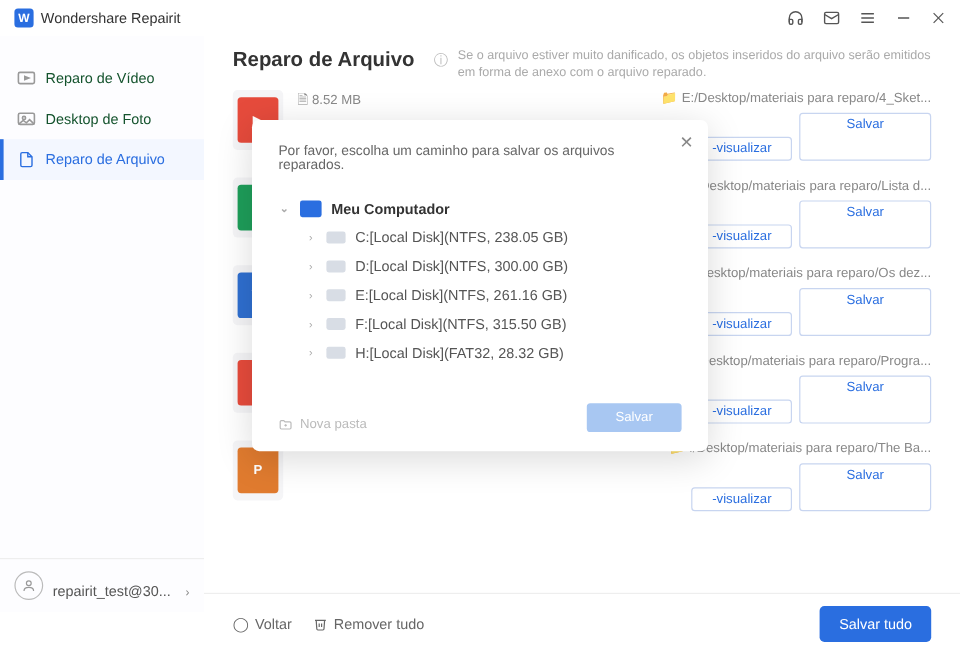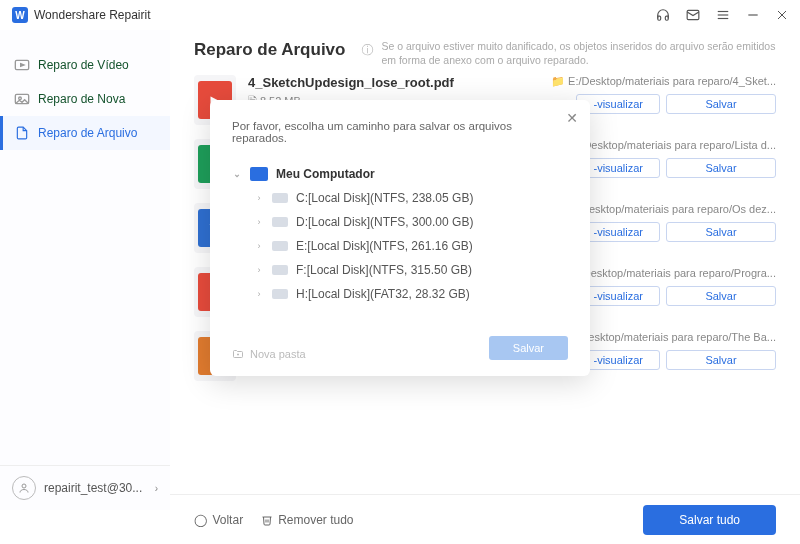--- a/index.html
+++ b/index.html
@@ -10,21 +10,21 @@
 .titlebar .title { font-size: 12px; color: #333; }
 .titlebar .win-controls { margin-left: auto; display: flex; gap: 16px; color: #555; font-size: 13px; }
 .titlebar .win-controls span { cursor: pointer; display: inline-flex; align-items: center; }
 
 .app-body { display: flex; height: 480px; }
 
 .sidebar { width: 170px; background: #fdfdff; padding-top: 18px; display: flex; flex-direction: column; }
 .sidebar-item { display: flex; align-items: center; padding: 10px 14px; font-size: 12px; color: #14532d; cursor: pointer; gap: 8px; }
 .sidebar-item.active { color: #2a6ee0; font-weight: 500; border-left: 3px solid #2a6ee0; background: #f3f7ff; padding-left: 11px; }
 .sidebar-icon { width: 16px; height: 14px; display: inline-block; }
-.sidebar .user-row { margin-top: auto; display: flex; align-items: center; padding: 10px 12px; gap: 8px; font-size: 12px; color: #555; border-top: 1px solid #eee; }
+.sidebar .user-row { margin-top: auto; display: flex; align-items: flex-end; padding: 10px 12px; gap: 8px; font-size: 12px; color: #555; border-top: 1px solid #eee; }
 .avatar { width: 24px; height: 24px; border: 1px solid #bbb; border-radius: 50%; display: flex; align-items: center; justify-content: center; font-size: 11px; color: #888; }
 .chevron { margin-left: auto; color: #888; font-size: 10px; }
 
 .main { flex: 1; padding: 10px 24px 0 24px; position: relative; background: #fff; }
 .page-title { font-size: 17px; font-weight: 600; color: #333; margin-right: 8px; }
 .page-header { display: flex; align-items: flex-start; gap: 8px; margin-bottom: 8px; }
 .hint { font-size: 10.5px; color: #aaa; line-height: 1.3; flex: 1; }
 .info-icon { color: #bbb; font-size: 12px; margin-top: 2px; }
 
 .file-list { display: flex; flex-direction: column; gap: 14px; }
@@ -32,26 +32,26 @@
 .file-thumb { width: 42px; height: 50px; border-radius: 4px; background: #f5f5f7; display: flex; align-items: center; justify-content: center; font-size: 11px; font-weight: bold; color: #fff; position: relative; }
 .thumb-inner { width: 34px; height: 38px; border-radius: 3px; display:flex; align-items:center; justify-content:center; }
 .file-info { flex: 1; }
 .file-name { font-size: 13px; font-weight: 600; color: #333; margin-bottom: 3px; }
 .file-meta { display: flex; gap: 30px; font-size: 11px; color: #888; }
 .file-meta .size { min-width: 80px; }
 .file-actions { display: flex; flex-direction: column; align-items: flex-end; gap: 6px; min-width: 230px; }
 .file-path { font-size: 11px; color: #888; white-space: nowrap; overflow: hidden; text-overflow: ellipsis; max-width: 230px; }
 .file-buttons { display: flex; gap: 6px; }
 .btn { border: 1px solid #c8d5f0; background: #fff; color: #2a6ee0; font-size: 11px; padding: 3px 16px; border-radius: 3px; cursor: pointer; min-width: 55px; text-align: center; }
-.btn.preview { min-width: 50px; }
+.btn.preview { min-width: 50px; margin-top: 20px; }
 .btn.save { min-width: 110px; }
 
 .footer { position: absolute; bottom: 0; left: 170px; right: 0; height: 50px; border-top: 1px solid #eee; display: flex; align-items: center; padding: 0 24px; gap: 18px; background: #fff; }
 .footer-link { font-size: 12px; color: #666; display: flex; align-items: center; gap: 5px; cursor: pointer; }
-.btn-primary { margin-left: auto; background: #2a6ee0; color: #fff; border: none; font-size: 12px; padding: 8px 36px; border-radius: 4px; cursor: pointer; }
+.btn-primary { margin-left: auto; background: #2a6ee0; color: #fff; border: none; font-size: 12px; padding: 8px 16px; border-radius: 4px; cursor: pointer; }
 
 
 .modal-overlay { position: absolute; inset: 0; background: rgba(255,255,255,0.0); display: flex; align-items: flex-start; justify-content: center; padding-top: 100px; }
 .modal { width: 380px; background: #fff; border-radius: 6px; box-shadow: 0 6px 30px rgba(0,0,0,0.15); padding: 20px 22px 16px 22px; position: relative; }
 .modal-close { position: absolute; top: 10px; right: 12px; color: #888; font-size: 14px; cursor: pointer; }
 .modal-title { font-size: 11.5px; color: #666; margin-bottom: 18px; }
 .tree { font-size: 12px; color: #555; }
 .tree-node { display: flex; align-items: center; gap: 8px; padding: 5px 0; }
 .tree-caret { width: 10px; color: #aaa; font-size: 9px; text-align: center; }
 .tree-root { font-weight: 600; color: #333; }
@@ -116,21 +116,21 @@
       <span>Reparo de Vídeo</span>
     </div>
     <div class="sidebar-item">
       <span class="sidebar-icon">
           <svg width="16" height="14" viewBox="0 0 24 20" fill="none" stroke="#999" stroke-width="2">
             <rect x="2" y="3" width="20" height="14" rx="2"></rect>
             <circle cx="9" cy="9" r="2"></circle>
             <path d="M2 17l6-5 4 3 4-4 6 6"></path>
           </svg>
         </span>
-      <span>Reparo de Nova</span>
+      <span>Desktop de Foto</span>
     </div>
     <div class="sidebar-item active">
       <span class="sidebar-icon">
           <svg width="16" height="14" viewBox="0 0 24 24" fill="none" stroke="#2a6ee0" stroke-width="2">
             <path d="M14 2H6a2 2 0 00-2 2v16a2 2 0 002 2h12a2 2 0 002-2V8z"></path>
             <polyline points="14 2 14 8 20 8"></polyline>
           </svg>
         </span>
       <span>Reparo de Arquivo</span>
     </div>
@@ -152,21 +152,20 @@
       <span class="info-icon">ⓘ</span>
       <span class="hint">Se o arquivo estiver muito danificado, os objetos inseridos do arquivo serão emitidos em forma de anexo com o arquivo reparado.</span>
     </div>
 
     <div class="file-list" id="file-list">
         <div class="file-row">
     <div class="file-thumb">
       <div class="thumb-inner" style="background:#e64b3c">▶</div>
     </div>
     <div class="file-info">
-      <div class="file-name">4_SketchUpdesign_lose_root.pdf</div>
       <div class="file-meta">
         <span class="size">🗎 8.52  MB</span>
       </div>
     </div>
     <div class="file-actions">
       <div class="file-path">📁 E:/Desktop/materiais para reparo/4_Sket...</div>
       <div class="file-buttons">
         <div class="btn preview">-visualizar</div>
         <div class="btn save">Salvar</div>
       </div>

